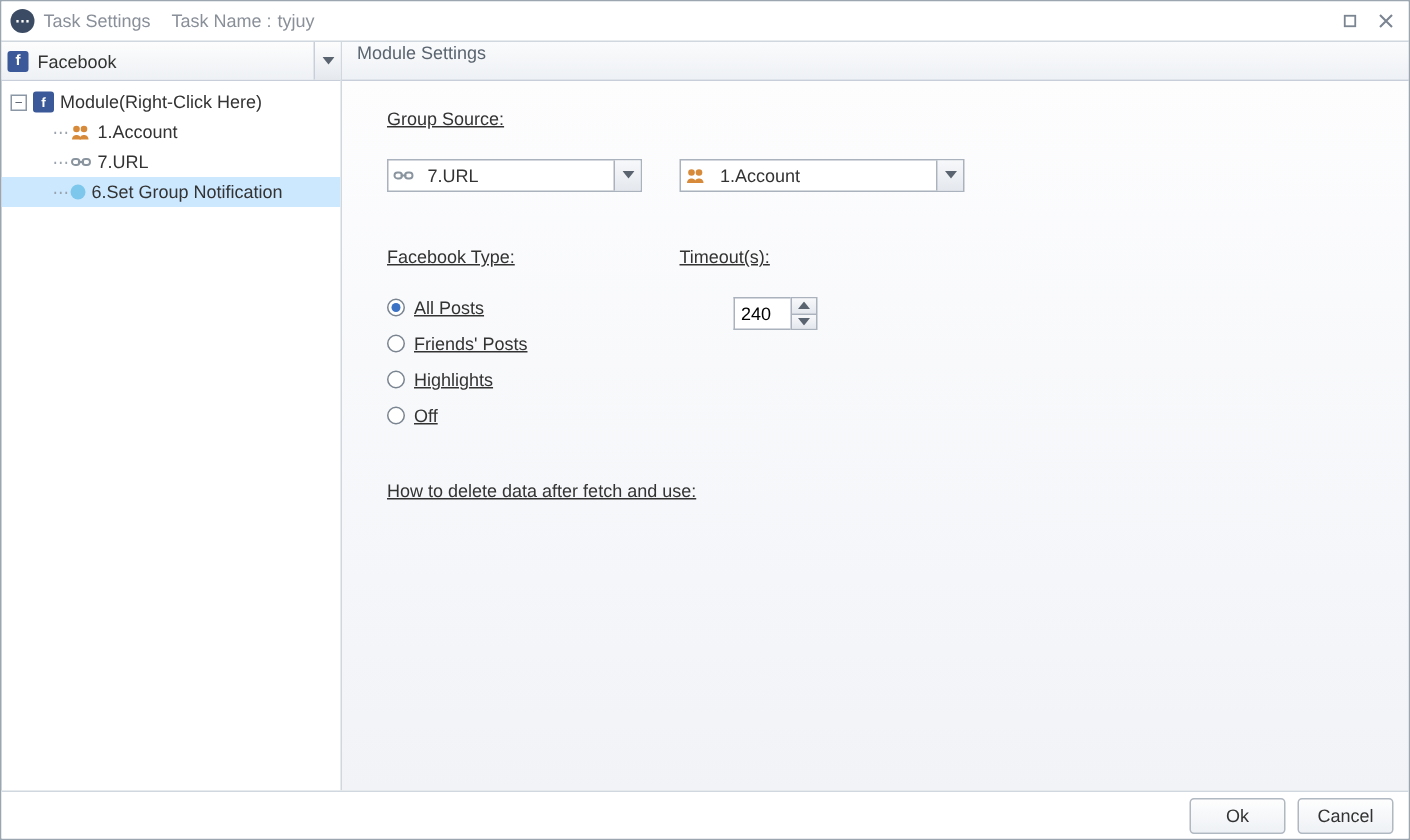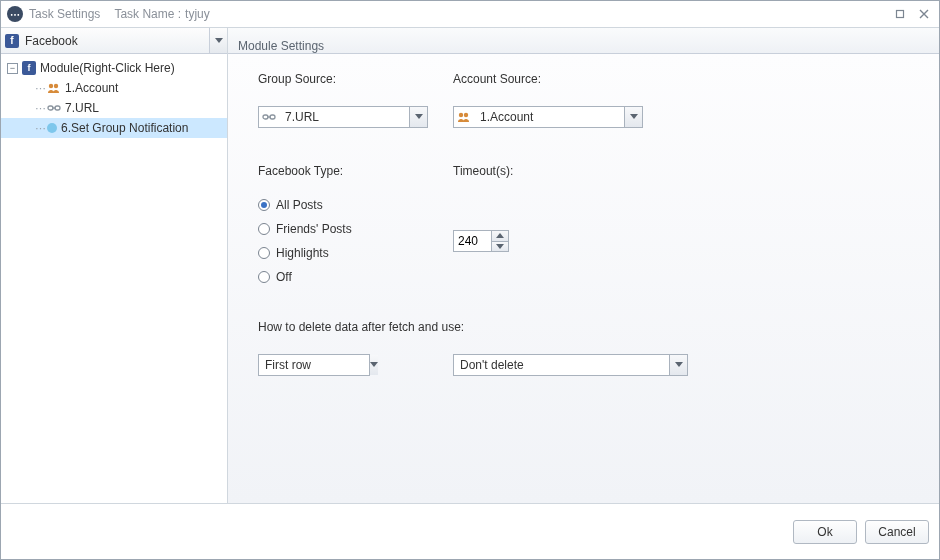--- a/index.html
+++ b/index.html
@@ -26,22 +26,22 @@
   .tree-row.level1 { padding-left: 34px; }
   .tree-row.selected { background: #cce8ff; }
   .node-icon { width: 14px; height: 14px; margin-right: 4px; display: inline-flex; align-items: center; justify-content: center; }
   .node-icon.fb { background: #3b5998; border-radius: 2px; color:#fff; font-size:9px; font-weight:bold; }
   .node-icon.account svg { display:block; }
   .node-icon.url svg { display:block; }
   .node-icon.dot { width: 10px; height: 10px; border-radius: 50%; background: #7ec7ec; }
   .dots { color:#9aa3ad; margin-right:2px; font-size:11px; letter-spacing:-1px; }
 
   .main { flex: 1; display: flex; flex-direction: column; min-width: 0; }
-  .main-header { height: 26px; border-bottom: 1px solid #c8cfda; display: flex; align-items: flex-end; padding-left: 10px; font-size: 12px; color: #5b6570; background: linear-gradient(#fafbfc,#eef1f5); }
-  .main-content { flex: 1; padding: 18px 18px 40px 30px; background: linear-gradient(#fdfdfe, #f1f3f7); font-size: 12px; color: #333; overflow: auto; }
+  .main-header { height: 26px; border-bottom: 1px solid #c8cfda; display: flex; align-items: flex-start; padding-left: 10px; font-size: 12px; color: #5b6570; background: linear-gradient(#fafbfc,#eef1f5); }
+  .main-content { flex: 1; padding: 18px 18px 40px 30px; background: linear-gradient(#fdfdfe, #f1f3f7); font-size: 12px; color: #333; overflow: auto; text-decoration: underline; }
   .row { display: flex; margin-bottom: 12px; }
   .col { width: 195px; }
   .col-wide { width: 260px; }
   .lbl { display: block; margin-bottom: 8px; color: #333; }
   .chooser { display: inline-flex; align-items: stretch; height: 22px; border: 1px solid #a9b2bd; background: #fff; }
   .chooser .ci { width: 20px; display:flex; align-items:center; justify-content:center; border-right: 0; }
   .chooser .ct { flex:1; display:flex; align-items:center; padding: 0 6px; min-width: 110px; }
   .chooser .cb { width: 18px; border-left: 1px solid #a9b2bd; background: linear-gradient(#f7f8fa,#e4e8ee); display:flex; align-items:center; justify-content:center; cursor:pointer; }
   .chooser.w170 { width: 170px; }
   .chooser.w190 { width: 190px; }
@@ -50,21 +50,21 @@
   .radio-group { display: flex; flex-direction: column; gap: 10px; }
   .radio-row { display: flex; align-items: center; gap: 6px; cursor: pointer; }
   .radio { width: 12px; height: 12px; border: 1px solid #7a8490; border-radius: 50%; display:inline-flex; align-items:center; justify-content:center; background:#fff; }
   .radio.checked::after { content:""; width:6px; height:6px; background:#3b72c4; border-radius:50%; display:block; }
   .spinner { display:inline-flex; height:22px;border-radius:10px; }
   .spinner input { width: 38px; border:1px solid #a9b2bd; border-right:0; font-size:12px; padding:0 4px; }
   .spinner .sp-btns { display:flex; flex-direction:column; border:1px solid #a9b2bd; }
   .spinner .sp-btns div { width:16px; flex:1; background:linear-gradient(#f7f8fa,#e4e8ee); display:flex; align-items:center; justify-content:center; cursor:pointer; }
   .spinner .sp-btns div:first-child { border-bottom:1px solid #a9b2bd; }
 
-  .footer { height: 56px; border-top: 1px solid #d0d7de; display:flex; align-items:center; justify-content:flex-end; padding: 0 10px; gap:8px; background:#fff; }
+  .footer { height: 32px; border-top: 1px solid #d0d7de; display:flex; align-items:center; justify-content:flex-end; padding: 0 10px; gap:8px; background:#fff; }
   .btn { min-width: 64px; height: 24px; border:1px solid #b0b8c2; border-radius:3px; background:linear-gradient(#fefefe,#eef1f5); font-size:12px; color:#333; display:inline-flex; align-items:center; justify-content:center; cursor:pointer; padding:0 12px; }
 
   .section-gap { height: 24px; }
 </style>
 </head>
 <body>
 
 <div class="window">
 
   <div class="titlebar">
@@ -144,23 +144,20 @@
     <div class="main">
       <div class="main-header">
         <span>Module Settings</span>
       </div>
       <div class="main-content">
 
         <div class="row">
           <div class="col">
             <span class="lbl">Group Source:</span>
           </div>
-          <div class="col">
-            <span class="lbl">Account Source:</span>
-          </div>
         </div>
 
         <div class="row">
           <div class="col">
             <div class="chooser w170">
               <span class="ci">
                 <svg width="14" height="10" viewBox="0 0 14 10">
                     <rect x="1" y="3" width="5" height="4" rx="2" fill="none" stroke="#8a949e" stroke-width="1.3"></rect>
                     <rect x="8" y="3" width="5" height="4" rx="2" fill="none" stroke="#8a949e" stroke-width="1.3"></rect>
                     <line x1="5" y1="5" x2="9" y2="5" stroke="#8a949e" stroke-width="1.3"></line>
@@ -198,21 +195,21 @@
 
         <div class="row">
           <div class="col">
             <span class="lbl">Facebook Type:</span>
           </div>
           <div class="col">
             <span class="lbl">Timeout(s):</span>
           </div>
         </div>
 
-        <div class="row" style="align-items:center;">
+        <div class="row" style="align-items:flex-start;gap:36px;">
           <div class="col">
             <div class="radio-group">
               <div class="radio-row">
                 <span class="radio checked"></span>
                 <span>All Posts</span>
               </div>
               <div class="radio-row">
                 <span class="radio"></span>
                 <span>Friends' Posts</span>
               </div>
@@ -246,44 +243,20 @@
         </div>
 
         <div class="section-gap"></div>
 
         <div class="row">
           <div class="col-wide">
             <span class="lbl">How to delete data after fetch and use:</span>
           </div>
         </div>
 
-        <div class="row">
-          <div class="col">
-            <div class="chooser w110 noicon">
-
-              <span class="ct">First row</span>
-              <span class="cb">
-                <svg width="8" height="6" viewBox="0 0 8 6">
-                    <path d="M0 0 L8 0 L4 5 Z" fill="#5a6470"></path>
-                  </svg>
-              </span>
-            </div>
-          </div>
-          <div class="col-wide">
-            <div class="chooser w235 noicon">
-
-              <span class="ct">Don't delete</span>
-              <span class="cb">
-                <svg width="8" height="6" viewBox="0 0 8 6">
-                    <path d="M0 0 L8 0 L4 5 Z" fill="#5a6470"></path>
-                  </svg>
-              </span>
-            </div>
-          </div>
-        </div>
 
       </div>
     </div>
   </div>
 
   <div class="footer">
     <div class="btn">
         <span>Ok</span>
       </div>
     <div class="btn">

